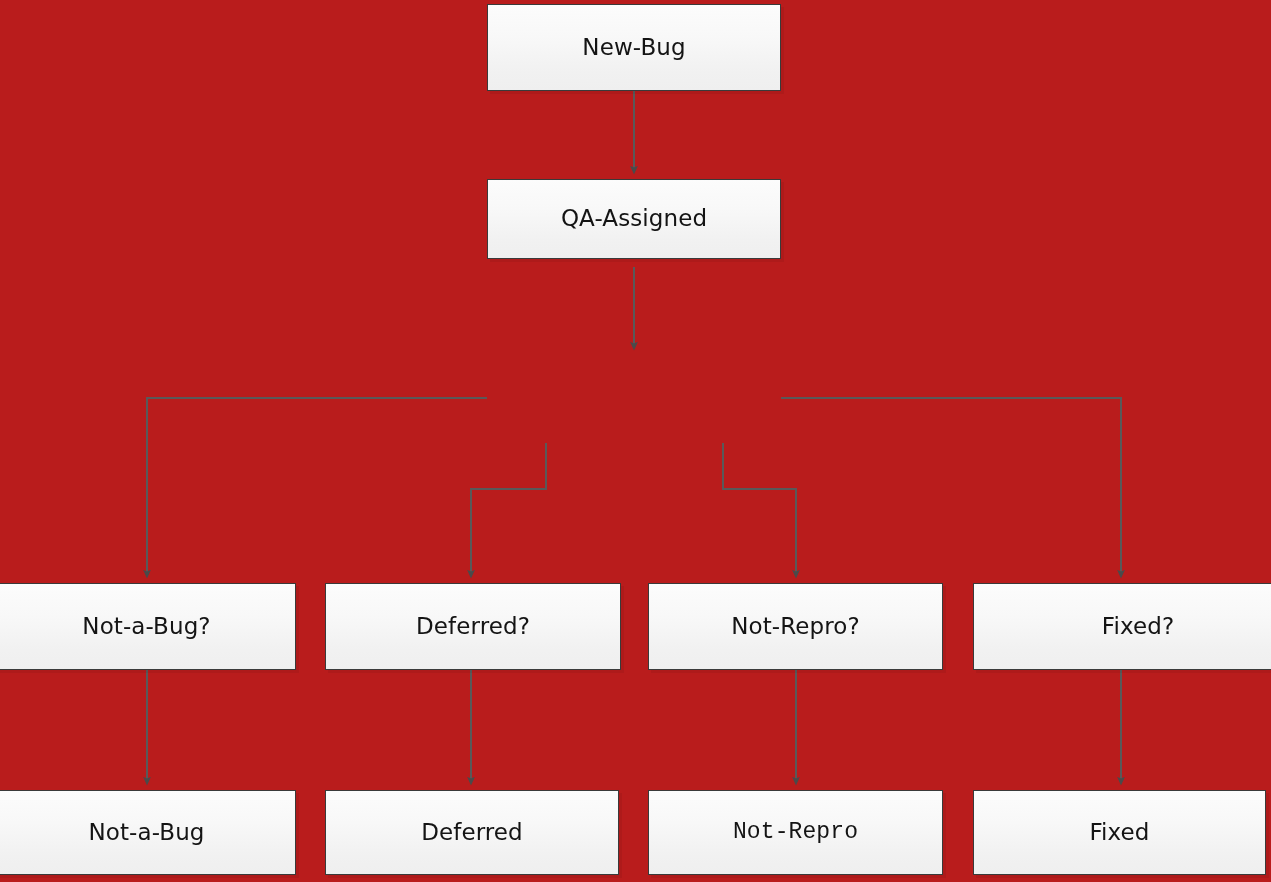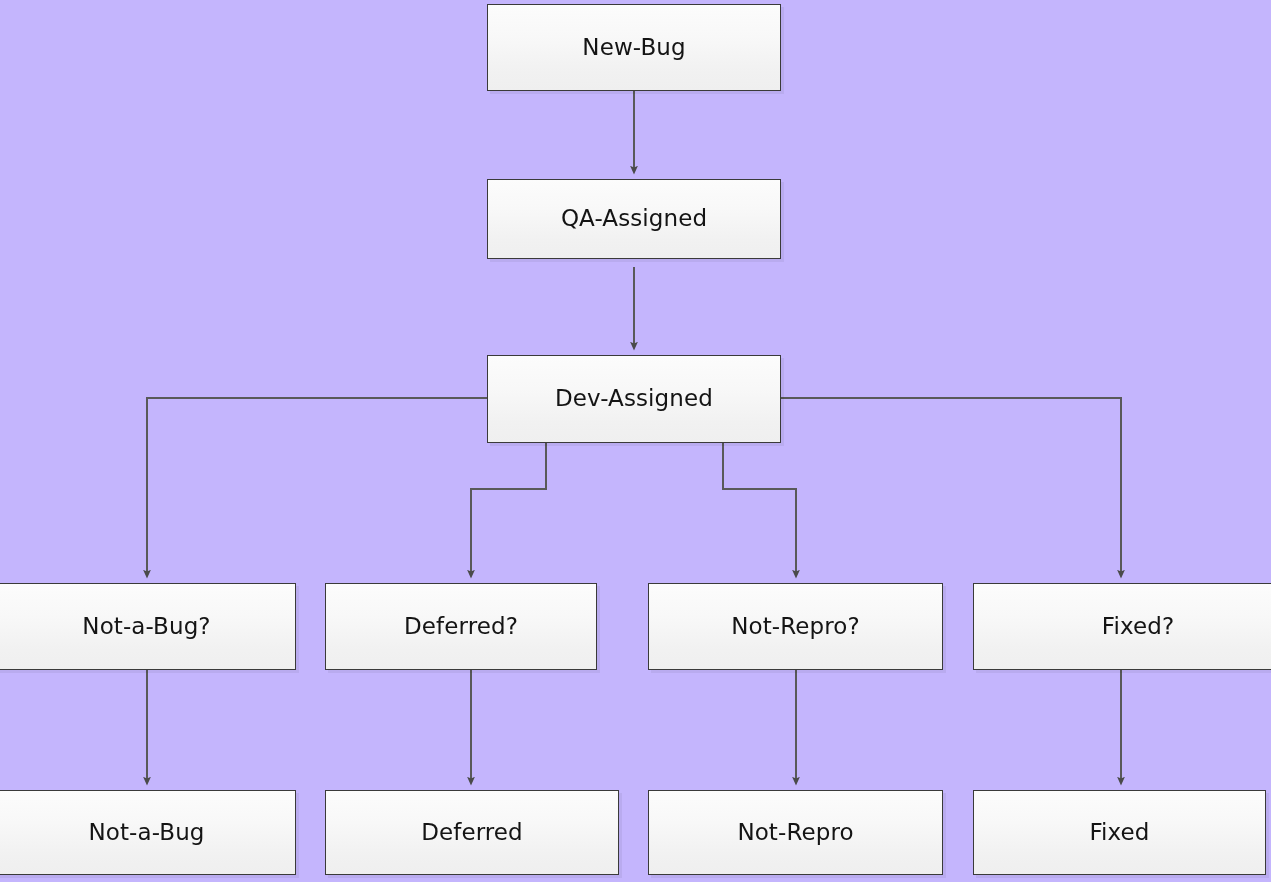--- a/index.html
+++ b/index.html
@@ -5,21 +5,21 @@
 <style>
   html, body {
     margin: 0;
     padding: 0;
     background: #ffffff;
   }
   #canvas {
     position: relative;
     width: 1271px;
     height: 882px;
-    background: #c4b5fd;
+    background: #b91c1c;
     overflow: hidden;
     font-family: "DejaVu Sans", "Liberation Sans", sans-serif;
   }
   #edges {
     position: absolute;
     left: 0;
     top: 0;
     width: 1271px;
     height: 882px;
     pointer-events: none;
@@ -75,42 +75,39 @@
       <polyline points="1121,670 1121,783" fill="none" stroke="#595959" stroke-width="2" stroke-linejoin="miter" stroke-linecap="butt" marker-end="url(#arrowhead)"></polyline>
     </svg>
 
   <div id="nodes">
       <div class="node" style="left: 487px; top: 4px; width: 294px; height: 87px;">
         <span class="node-label">New-Bug</span>
       </div>
       <div class="node" style="left: 487px; top: 179px; width: 294px; height: 80px;">
         <span class="node-label">QA-Assigned</span>
       </div>
-      <div class="node" style="left: 487px; top: 355px; width: 294px; height: 88px;">
-        <span class="node-label">Dev-Assigned</span>
-      </div>
       <div class="node" style="left: -3px; top: 583px; width: 299px; height: 87px;">
         <span class="node-label">Not-a-Bug?</span>
       </div>
-      <div class="node" style="left: 325px; top: 583px; width: 272px; height: 87px;">
+      <div class="node" style="left: 325px; top: 583px; width: 296px; height: 87px;">
         <span class="node-label">Deferred?</span>
       </div>
       <div class="node" style="left: 648px; top: 583px; width: 295px; height: 87px;">
         <span class="node-label">Not-Repro?</span>
       </div>
       <div class="node" style="left: 973px; top: 583px; width: 330px; height: 87px;">
         <span class="node-label">Fixed?</span>
       </div>
       <div class="node" style="left: -3px; top: 790px; width: 299px; height: 85px;">
         <span class="node-label">Not-a-Bug</span>
       </div>
       <div class="node" style="left: 325px; top: 790px; width: 294px; height: 85px; text-align: right;">
         <span class="node-label">Deferred</span>
       </div>
-      <div class="node" style="left: 648px; top: 790px; width: 295px; height: 85px;">
+      <div class="node" style="left: 648px; top: 790px; width: 295px; height: 85px; font-family: Liberation Mono, monospace;">
         <span class="node-label">Not-Repro</span>
       </div>
       <div class="node" style="left: 973px; top: 790px; width: 293px; height: 85px;">
         <span class="node-label">Fixed</span>
       </div>
     </div>
 
 </div>
 
 </body></html>

